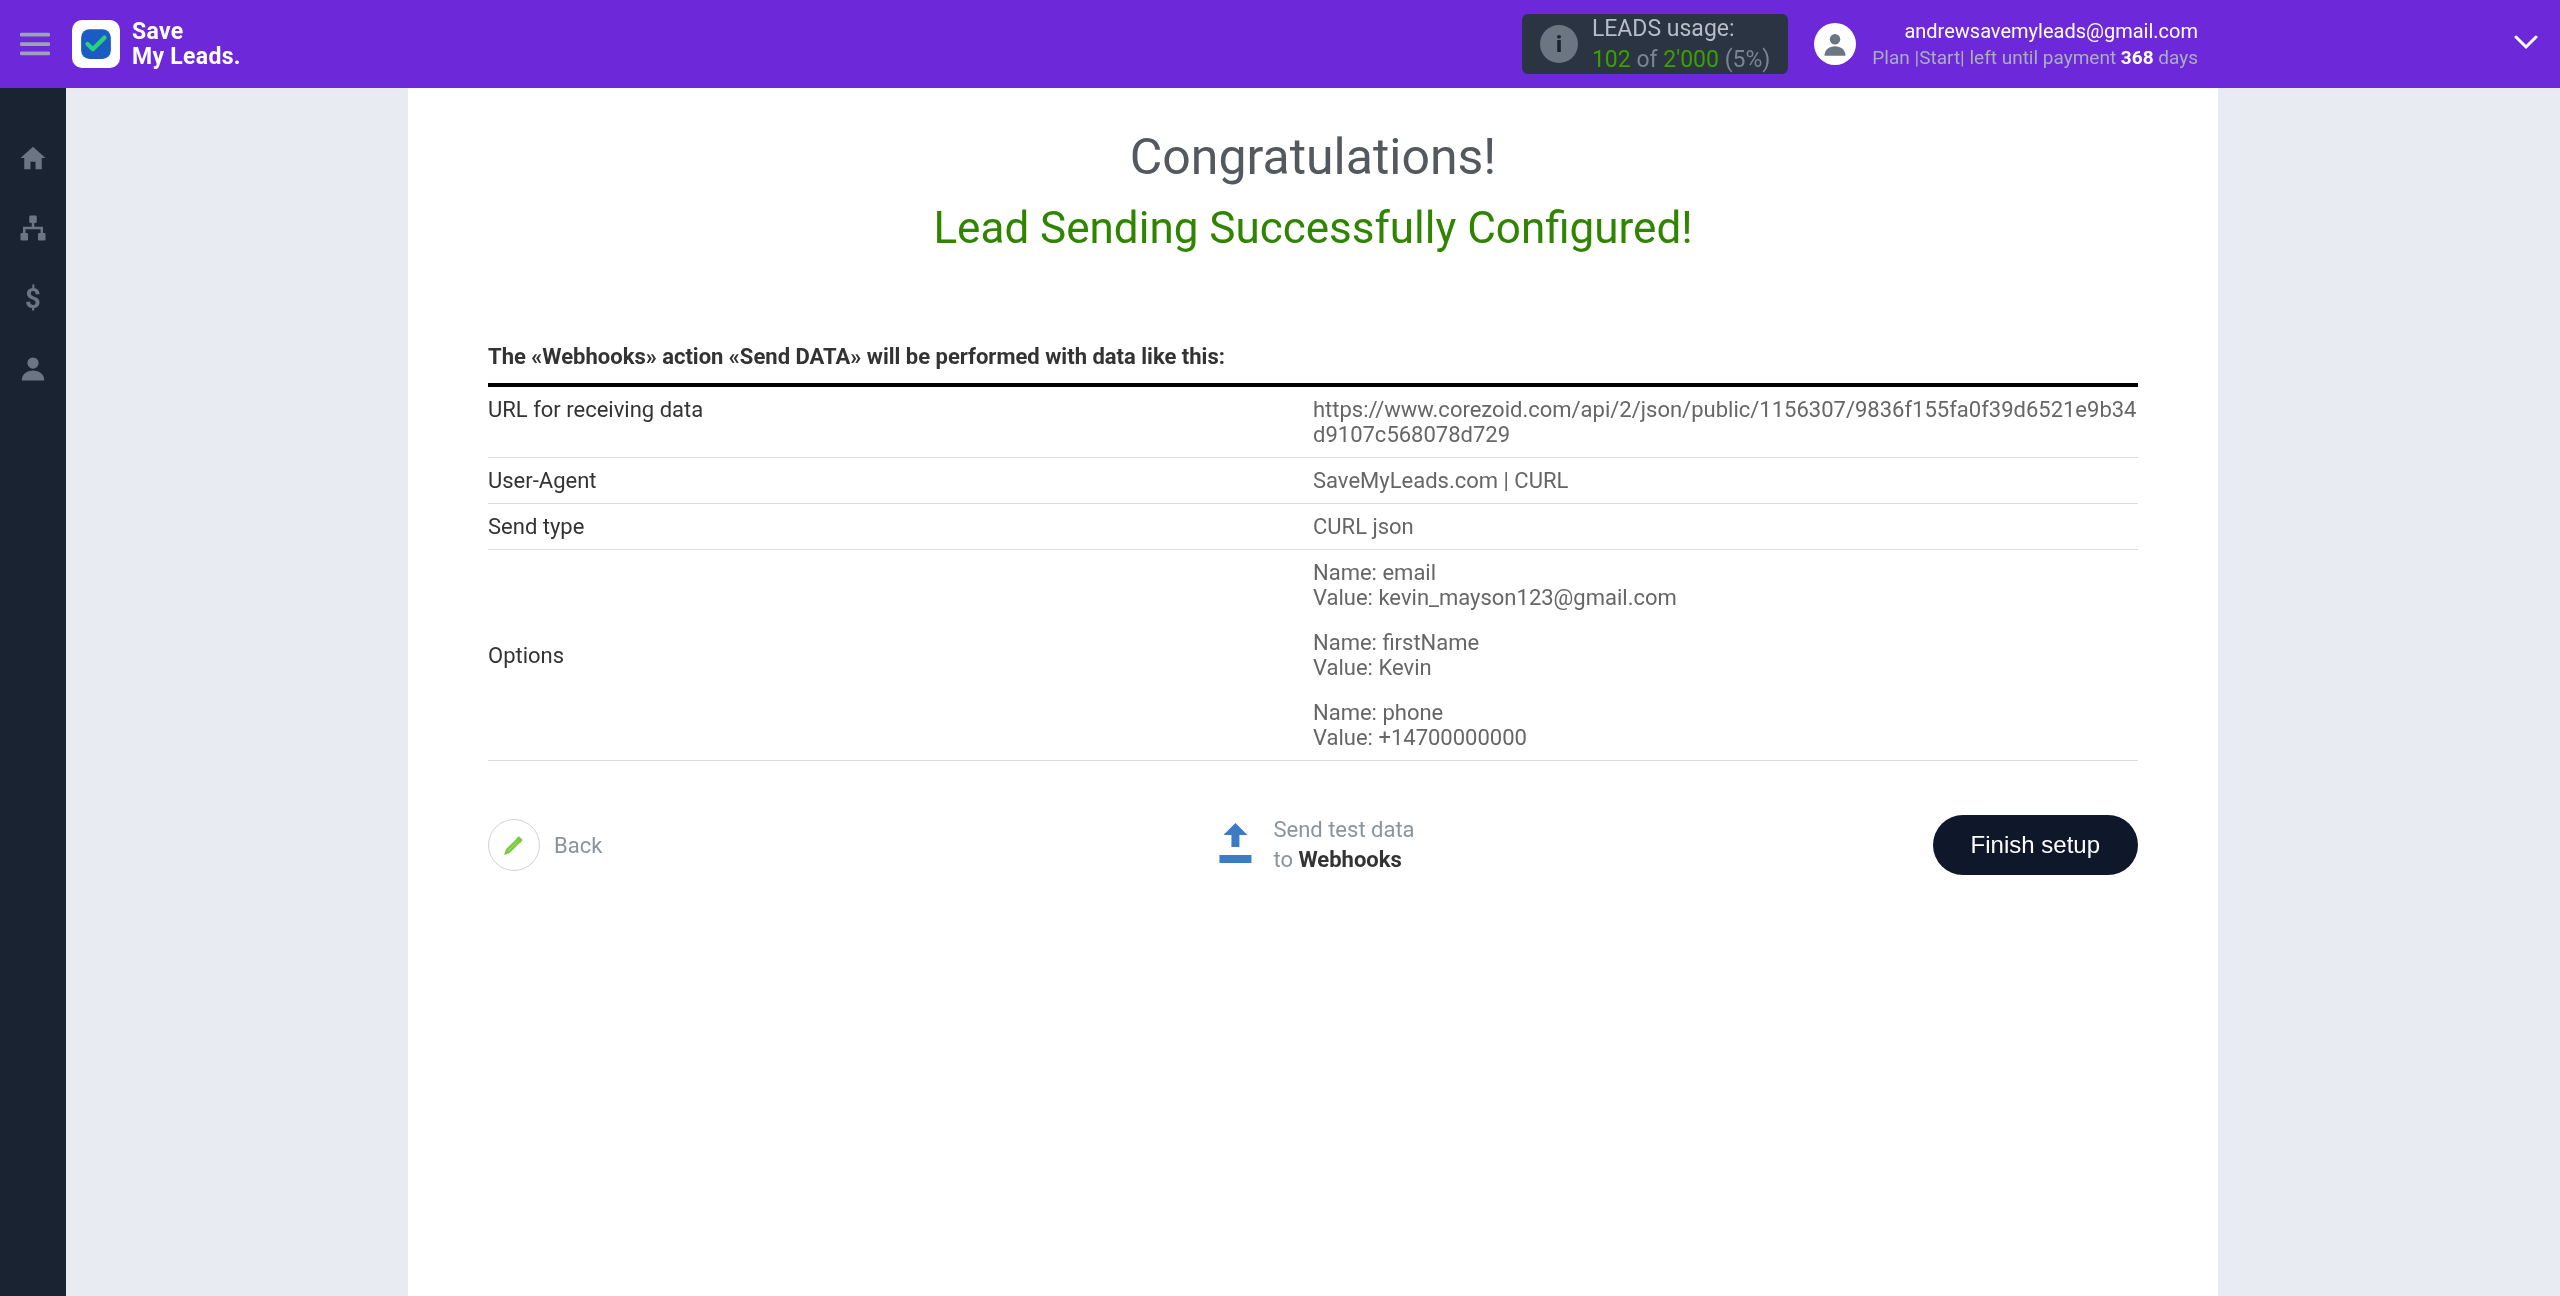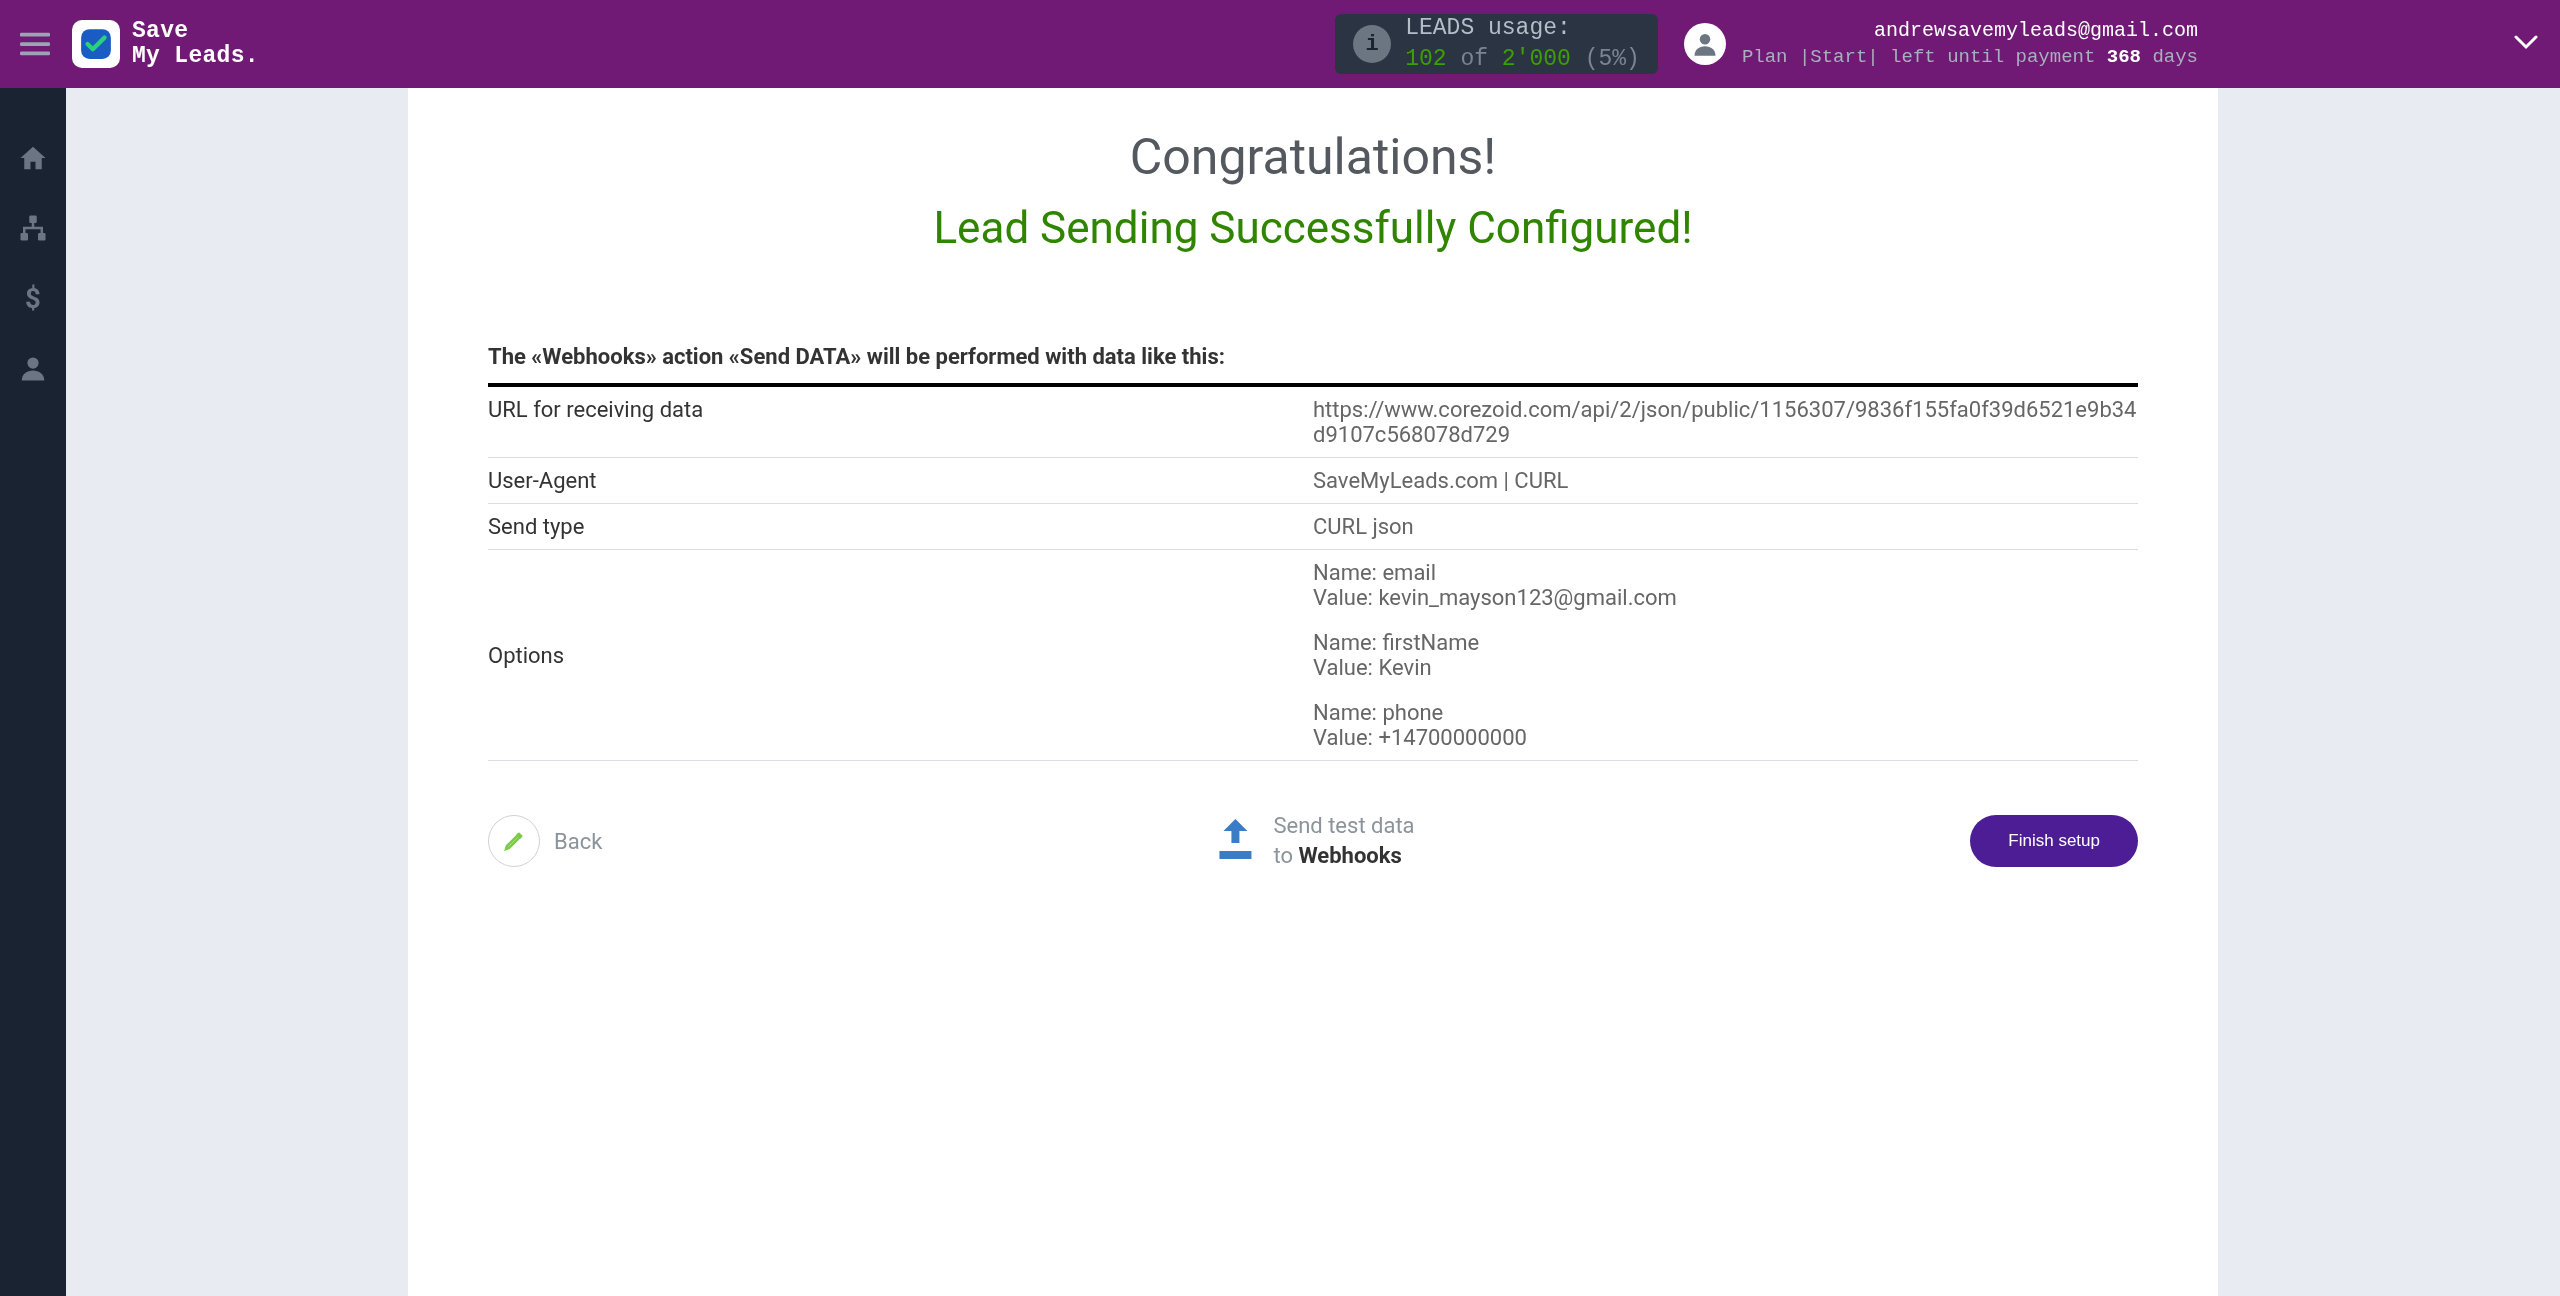--- a/index.html
+++ b/index.html
@@ -6,26 +6,25 @@
     body {
       font-family: -apple-system, BlinkMacSystemFont, 'Segoe UI', Roboto, Arial, sans-serif;
       background: #e8ecf2;
       width: 2560px;
       height: 1296px;
       overflow: hidden;
     }
     
     .topbar {
       height: 88px;
-      background: #701a75;
+      background: #6d28d9;
       display: flex;
       align-items: center;
       padding: 0 22px 0 10px;
       color: #fff;
-      font-family: Liberation Mono, monospace;
     }
     .hamb {
       width: 50px;
       height: 50px;
       display: flex;
       align-items: center;
       justify-content: center;
       cursor: pointer;
     }
     .hamb svg { width: 30px; height: 24px; fill: #9aa4b3; }
@@ -215,23 +214,23 @@
       align-items: center;
       gap: 14px;
       cursor: pointer;
     }
     .test-ic svg { width: 48px; height: 48px; fill: #3a7cc6; }
     .test-txt { font-size: 22px; color: #8b939b; line-height: 1.35; }
     .test-txt b { color: #333; font-weight: 700; }
     .footer-row { position: relative; gap: 16px; }
     .finish-btn {
       margin-left: auto;
-      background: #4c1d95;
+      background: #0f172a;
       color: #fff;
-      font-size: 17px;
+      font-size: 24px;
       border: none;
       border-radius: 30px;
       padding: 16px 38px;
       cursor: pointer;
     }
   </style>
 </head>
 <body>
 
 <div class="topbar">

